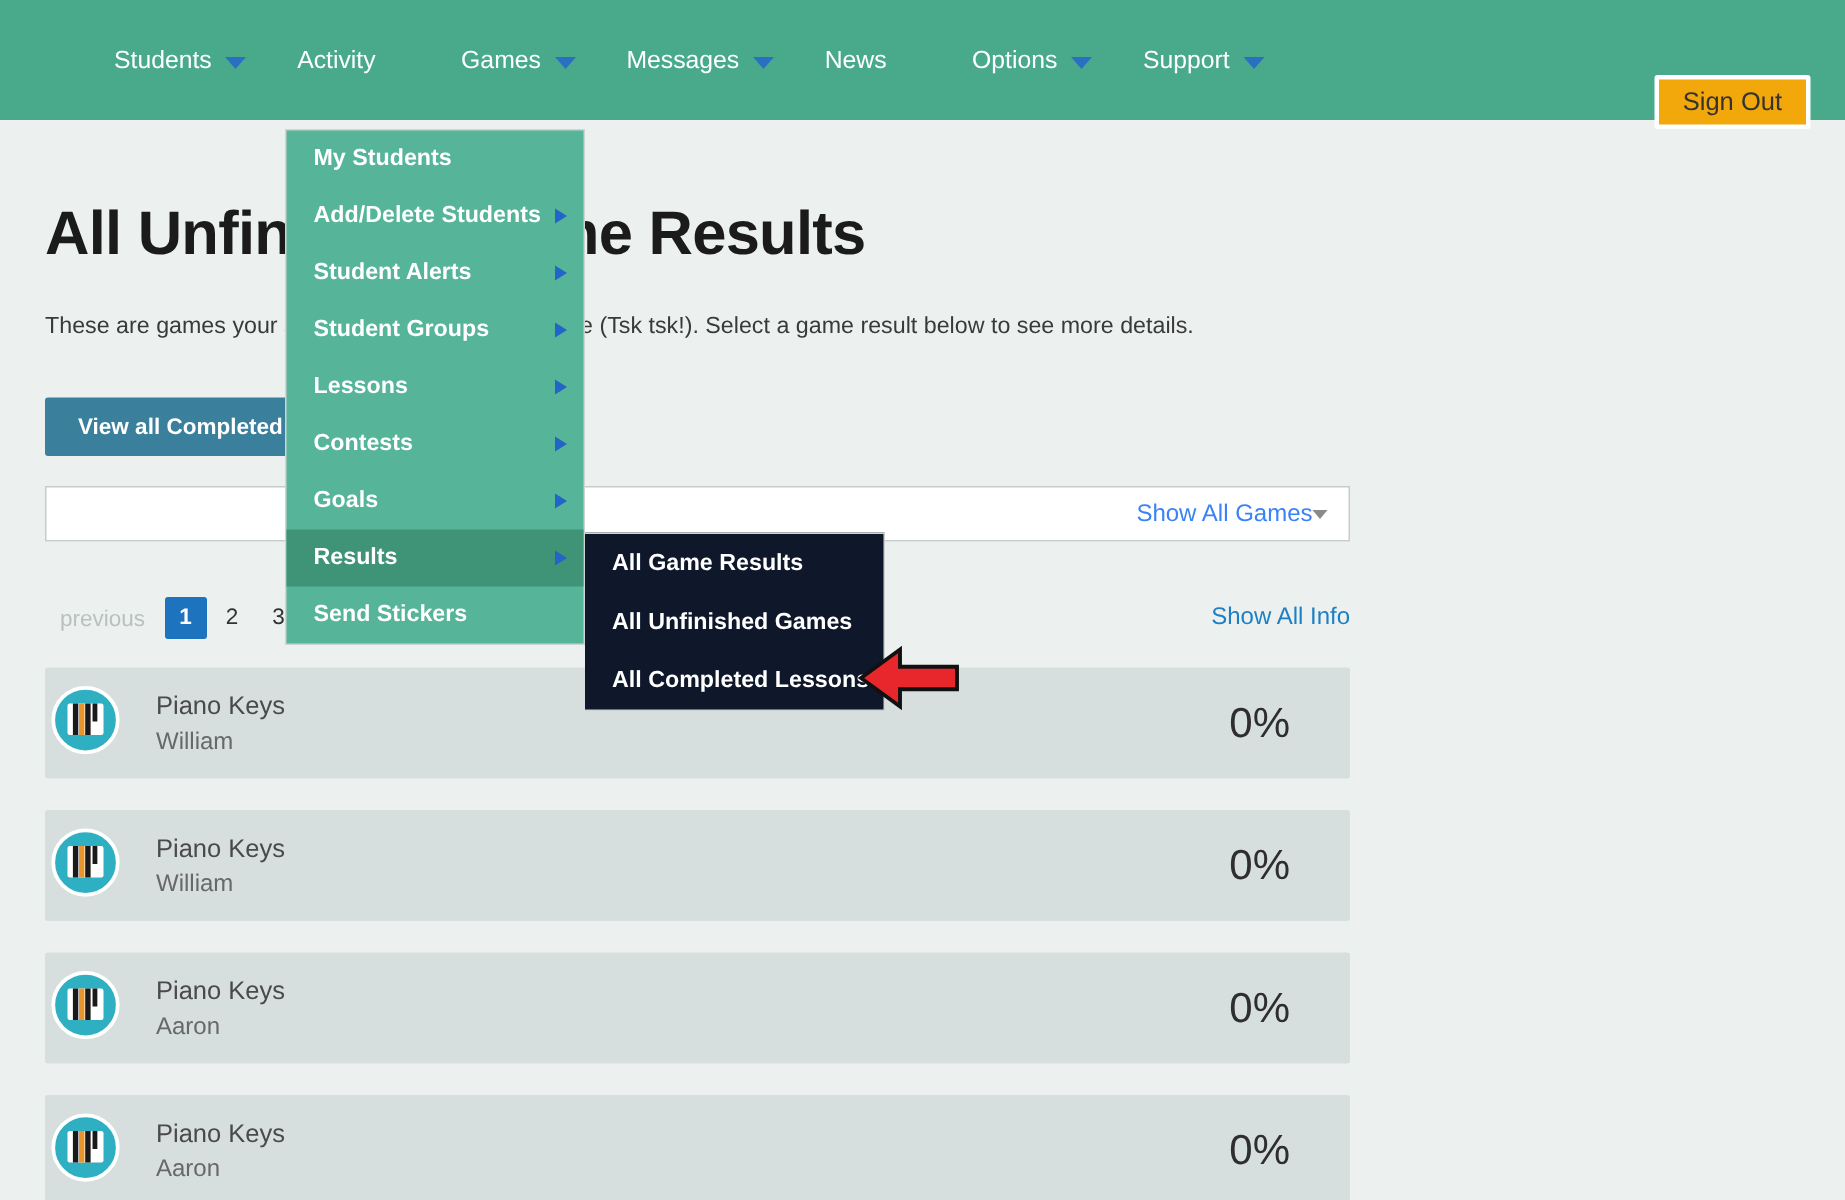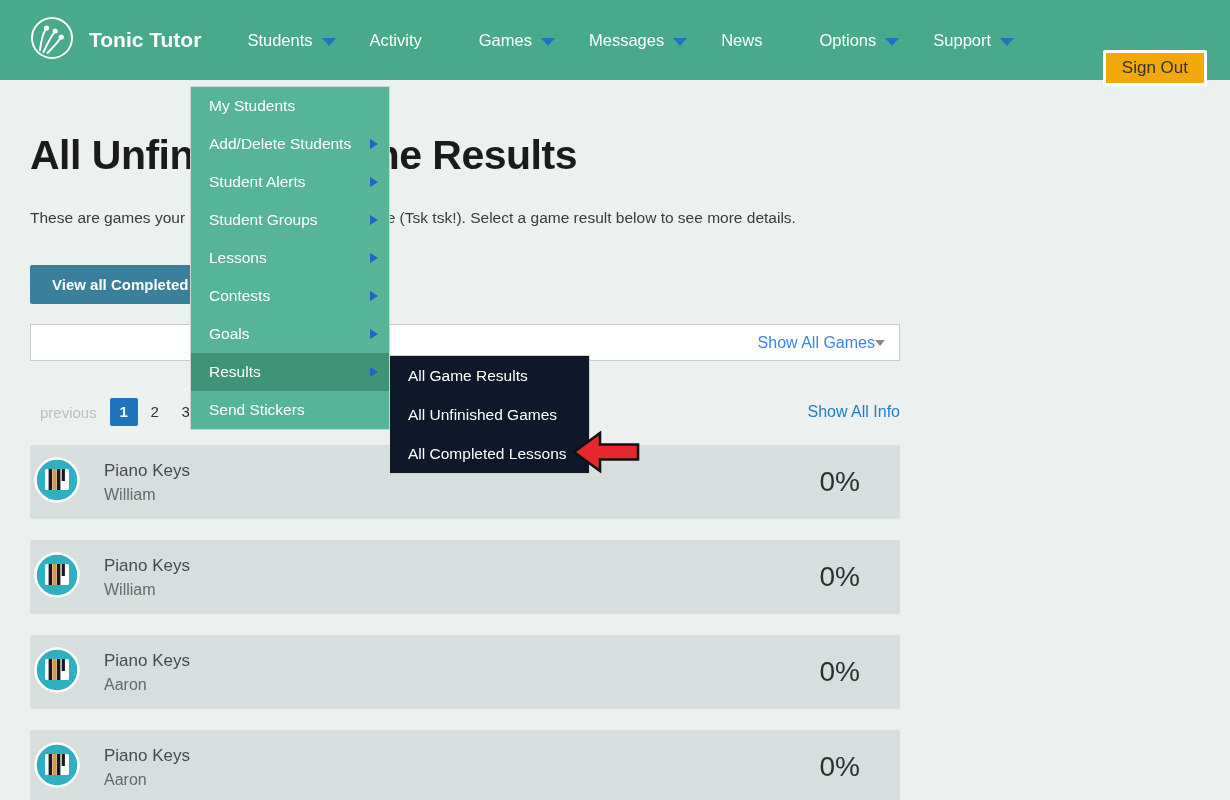--- a/index.html
+++ b/index.html
@@ -77,54 +77,40 @@
   .game-student { font-size:16px; color:#686868; }
   .row-score { margin-left:auto; font-size:28px; color:#2e2e2e; }
 
   
   .dropdown-menu {
     position:absolute; left:190px; top:86px; width:200px;
     background:#56b498; border:1px solid #ccd5d1; z-index:20;
   }
   .menu-item {
     height:38px; display:flex; align-items:center; padding-left:18px;
-    color:#fff; font-weight:400; font-size:15.5px; position:relative; cursor:pointer;
+    color:#fff; font-weight:700; font-size:15.5px; position:relative; cursor:pointer;
   }
   .menu-item.active { background:#3f9377; }
   .arrow-right {
     position:absolute; right:11px; width:0; height:0;
     border-top:5px solid transparent; border-bottom:5px solid transparent;
     border-left:8px solid #2264c8;
   }
   .submenu {
     position:absolute; left:390px; top:355px; width:200px;
     background:#0f172a; border:1px solid #ccd5d1; border-left:none; z-index:21;
   }
   .submenu .menu-item { height:39px; }
 
   .annotation-arrow { position:absolute; left:570px; top:430px; z-index:30; }
 </style>
 </head>
 <body>
 
 <header class="navbar">
-  <div class="brand">
-    <span>
-      <svg width="44" height="44" viewBox="0 0 44 44">
-        <circle cx="22" cy="22" r="20" fill="none" stroke="#fff" stroke-width="2"></circle>
-        <path d="M10 34 Q 12 18 16 13" fill="none" stroke="#fff" stroke-width="2" stroke-linecap="round"></path>
-        <path d="M13.5 36 Q 20 22 24.5 16" fill="none" stroke="#fff" stroke-width="2" stroke-linecap="round"></path>
-        <path d="M17.5 37 Q 26.5 28 30.5 22" fill="none" stroke="#fff" stroke-width="2" stroke-linecap="round"></path>
-        <circle cx="16.5" cy="12" r="2.6" fill="#fff"></circle>
-        <circle cx="25.2" cy="15" r="2.6" fill="#fff"></circle>
-        <circle cx="31.2" cy="21" r="2.6" fill="#fff"></circle>
-      </svg>
-    </span>
-    <span class="brand-title">Tonic Tutor</span>
-  </div>
 
   <nav class="nav-items">
 
       <div class="nav-item">
         <span>Students</span>
         <span class="caret-down"></span>
       </div>
 
       <div class="nav-item">
         <span>Activity</span>

